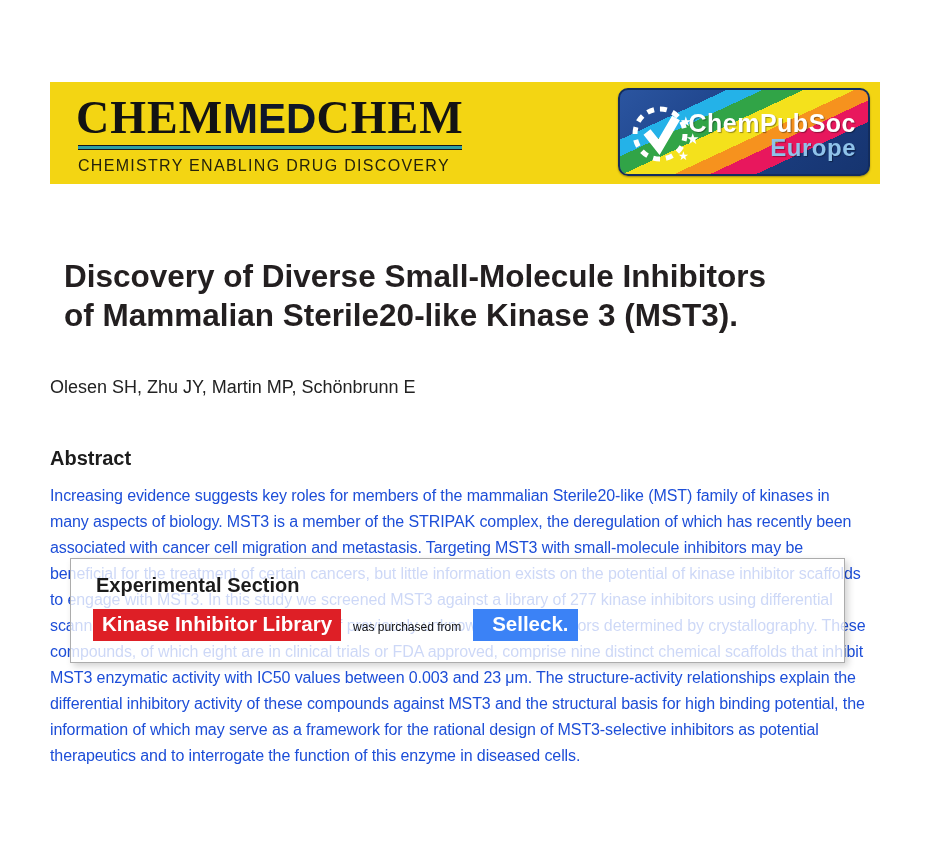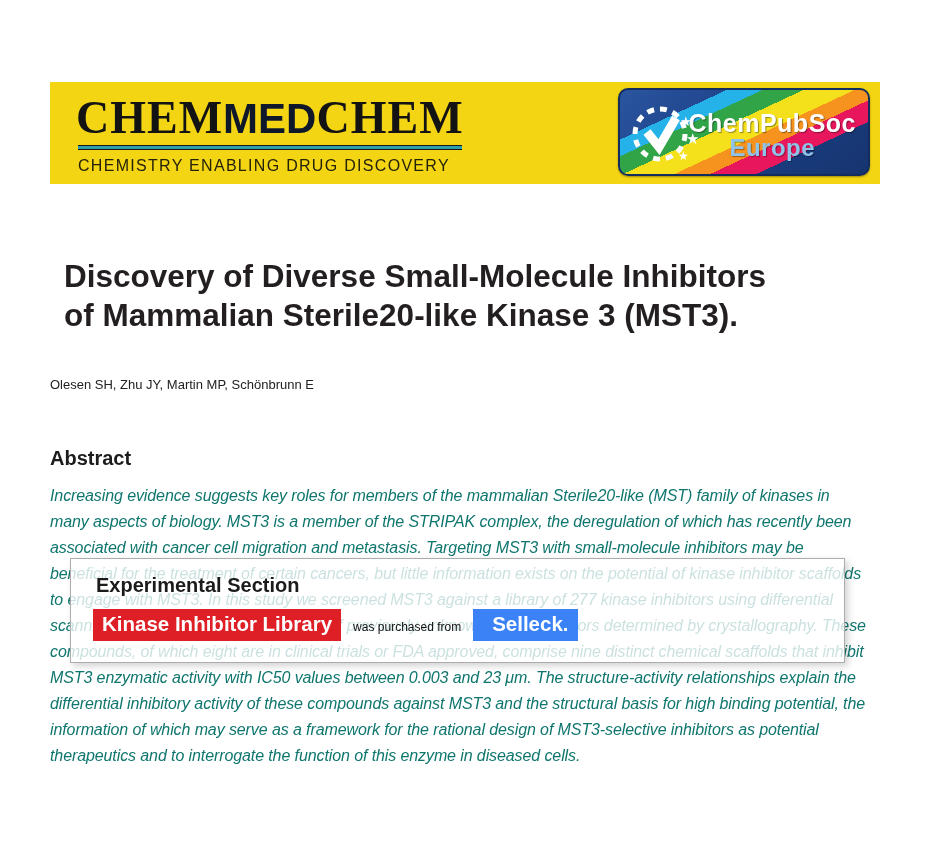--- a/index.html
+++ b/index.html
@@ -33,24 +33,24 @@
   .society-text{position:absolute;right:12px;top:20px;text-align:right;line-height:1.04;}
   .society-name{font-size:25px;font-weight:bold;color:#ffffff;letter-spacing:.5px;
                 text-shadow:1px 1px 1px rgba(0,0,0,.4);}
   .society-region{font-size:24px;font-weight:bold;color:#8FC3EA;letter-spacing:.5px;
                   text-shadow:1px 1px 1px rgba(0,0,0,.35);}
 
   
   .title{position:absolute;left:48px;top:236px;width:840px;font-size:31.5px;font-weight:bold;
          line-height:39px;color:#231F20;}
   .title span{display:block;white-space:nowrap;margin-left:16px;}
-  .authors{position:absolute;left:50px;top:377px;font-size:13px;color:#222;}
+  .authors{position:absolute;left:50px;top:377px;font-size:18px;color:#222;}
   .abstract-heading{position:absolute;left:50px;top:447px;font-size:20px;font-weight:bold;color:#1c1c1c;}
   .abstract{position:absolute;left:50px;top:483px;width:860px;font-size:16px;line-height:26px;
-            color:#0f766e;letter-spacing:-0.1px;font-style:italic;}
+            color:#1d4ed8;letter-spacing:-0.1px;}
   .abstract div{white-space:nowrap;}
 
   
   .overlay{position:absolute;left:70px;top:558px;width:773px;height:103px;
            background:rgba(255,255,255,0.78);border:1px solid #ACACAC;
            box-shadow:3px 3px 7px rgba(0,0,0,0.18);}
   .overlay-heading{position:absolute;left:25px;top:15px;font-size:20px;font-weight:bold;color:#1b1b1b;
                    white-space:nowrap;text-align:center;}
   .overlay-row{position:absolute;left:22px;top:50px;display:flex;align-items:baseline;white-space:nowrap;}
   .red-badge{color:#ffffff;font-weight:bold;font-size:20.5px;padding:3px 9px 5px 9px;background:#DE1F26;}
@@ -72,21 +72,21 @@
       <div class="rainbow"></div>
       <svg class="emblem" width="80" height="80" viewBox="0 0 80 80">
         <circle cx="36" cy="42" r="25" fill="none" stroke="#ffffff" stroke-width="5" stroke-dasharray="7 6"></circle>
         <path d="M 23 40 L 35 55 L 52 26" fill="none" stroke="#ffffff" stroke-width="9"></path>
         <text x="56" y="34" font-size="13" fill="#ffffff" font-family="DejaVu Sans, sans-serif">★</text>
         <text x="62" y="52" font-size="15" fill="#ffffff" font-family="DejaVu Sans, sans-serif">★</text>
         <text x="54" y="68" font-size="12" fill="#ffffff" font-family="DejaVu Sans, sans-serif">★</text>
       </svg>
       <div class="society-text">
         <div class="society-name">ChemPubSoc</div>
-        <div class="society-region" style="color: rgb(143, 195, 234); text-align: center;">Europe</div>
+        <div class="society-region" style="color: rgb(143, 195, 234);">Europe</div>
       </div>
     </div>
   </div>
 
   <h1 class="title">
     <span>Discovery of Diverse Small-Molecule Inhibitors</span>
     <span>of Mammalian Sterile20-like Kinase 3 (MST3).</span>
   </h1>
   <div class="authors">Olesen SH, Zhu JY, Martin MP, Schönbrunn E</div>
 

